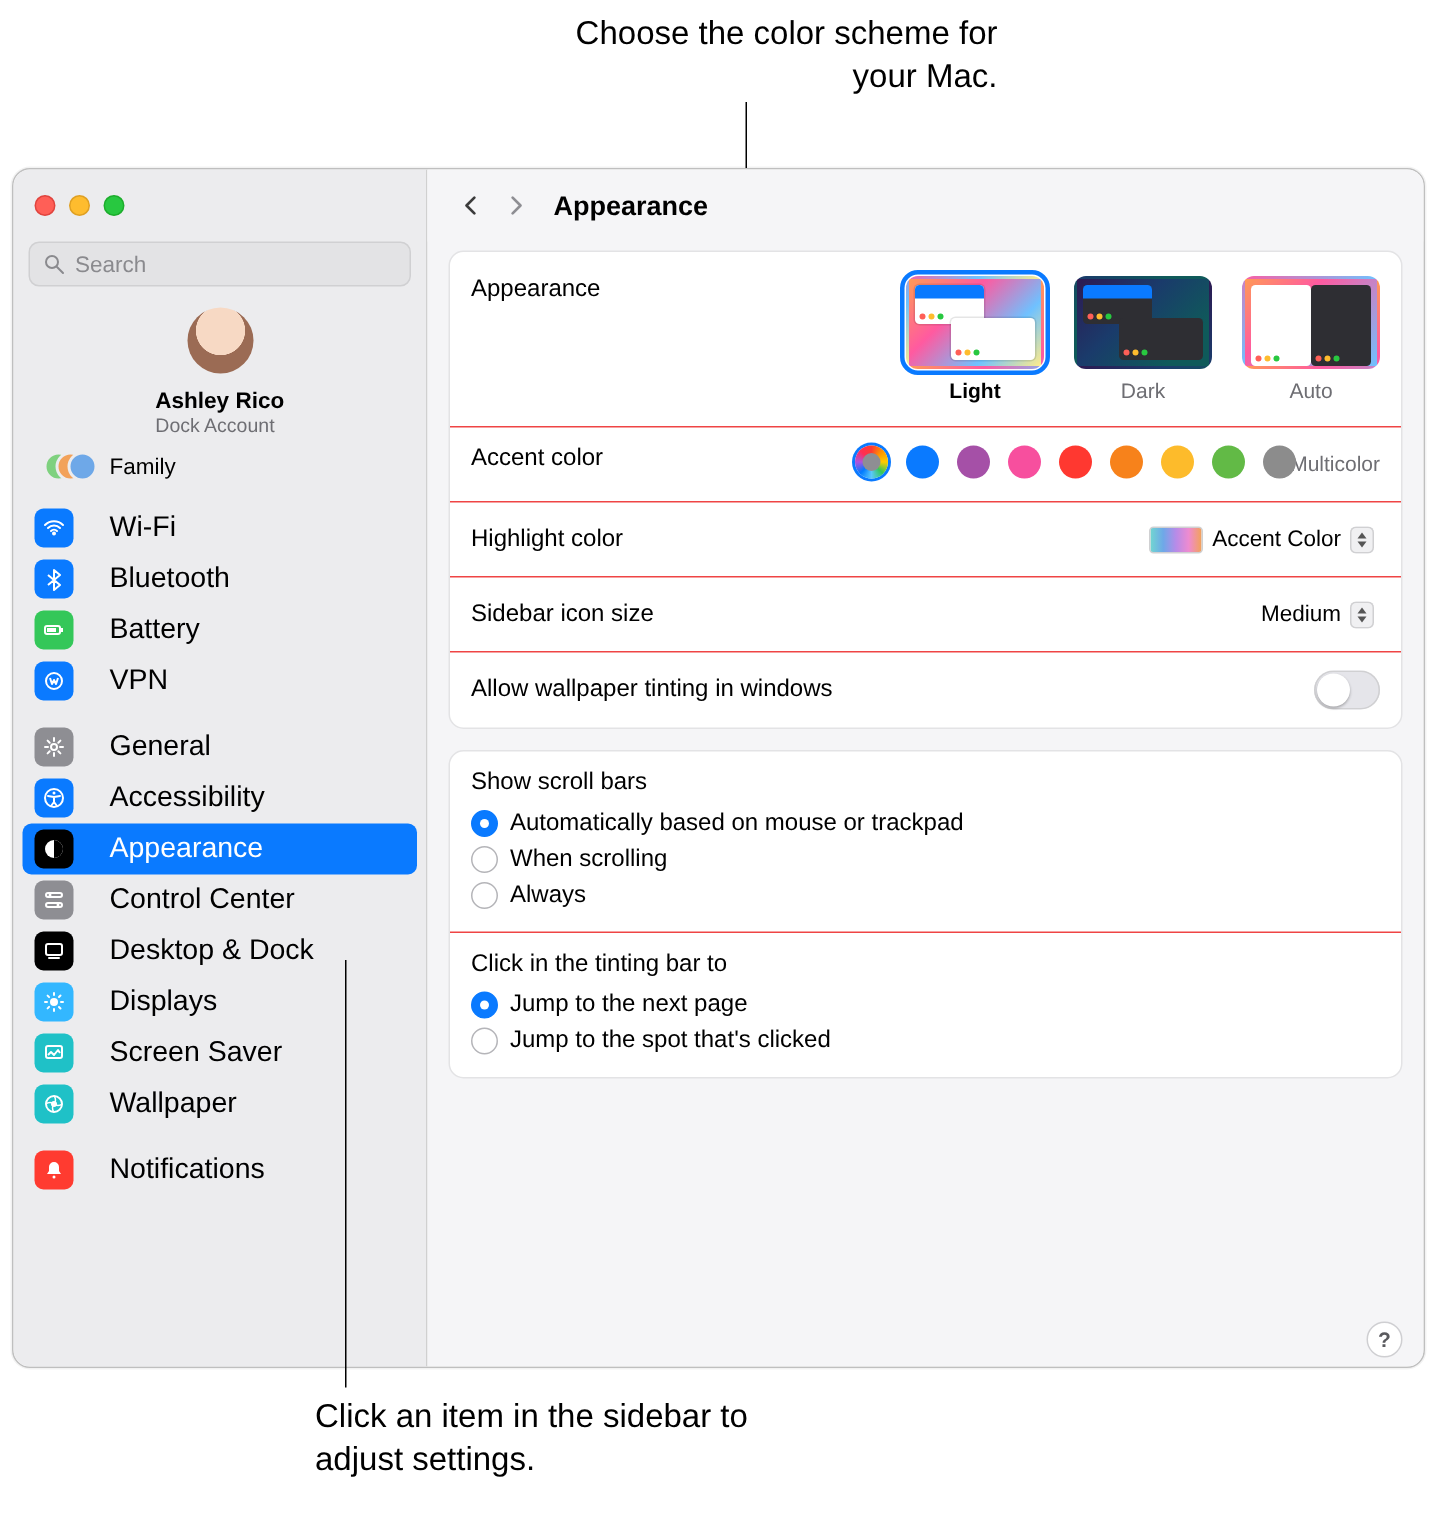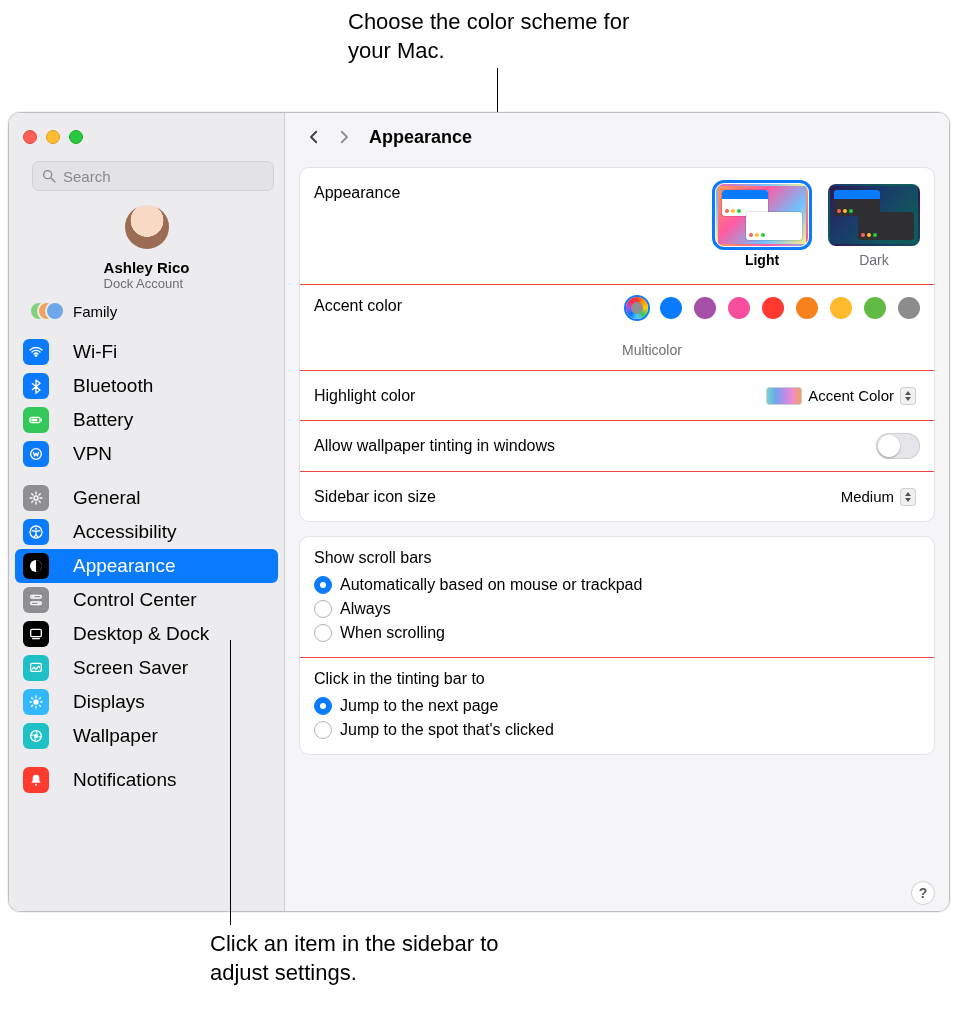--- a/index.html
+++ b/index.html
@@ -2,21 +2,21 @@
 <html><head>
 <meta charset="utf-8">
 <style>
   * { box-sizing: border-box; margin: 0; padding: 0; }
   html, body { width: 958px; height: 1024px; font-family: -apple-system, "Helvetica Neue", Helvetica, Arial, sans-serif; background: #fff; color: #000; }
 
   .canvas { position: relative; width: 958px; height: 1024px; }
 
   
   .callout { position: absolute; font-size: 22px; line-height: 1.3; color: #000; }
-  .callout-top { top: 8px; left: 348px; width: 300px; text-align: left; }
+  .callout-top { top: 8px; left: 365px; width: 300px; text-align: right; }
   .callout-line-top { position: absolute; top: 68px; left: 497px; width: 1px; height: 80px; background: #000; }
   .callout-line-top::before { content: ""; }
   .callout-line-top .tick { position:absolute; bottom:-1px; left:0; width:150px; height:1px; background:#000; }
 
   .callout-bottom { top: 930px; left: 210px; width: 330px; }
   .callout-line-bottom { position: absolute; top: 640px; left: 230px; width: 1px; height: 285px; background: #000; }
 
   
   .window {
     position: absolute;
@@ -38,21 +38,21 @@
     display: flex; flex-direction: column;
     overflow: hidden;
   }
   .titlebar { height: 48px; display:flex; align-items:center; padding-left:14px; gap:9px; }
   .traffic { width:14px; height:14px; border-radius:50%; }
   .tr-red { background:#ff5f57; border:1px solid #e0443e; }
   .tr-yellow { background:#febc2e; border:1px solid #dfa023; }
   .tr-green { background:#28c840; border:1px solid #1dad2c; }
 
   .search {
-    margin: 0 10px 8px 23px;
+    margin: 0 10px 8px 10px;
     height: 30px;
     background: #e3e3e5;
     border: 1px solid #d0d0d2;
     border-radius: 7px;
     display:flex; align-items:center; padding: 0 8px; gap:6px;
     color: #8a8a8e;
   }
   .search input {
     border:none; background:transparent; outline:none; flex:1; font-size:15px; color:#000;
   }
@@ -147,21 +147,21 @@
   .thumb-dark .mini-window.a { top:4px; left:4px; width:46px; height:26px; background:#2e2e33;}
   .thumb-dark .mini-window.a::before{content:"";position:absolute;top:0;left:0;right:0;height:9px;background:#0a7aff;border-radius:3px 3px 0 0;}
   .thumb-dark .mini-window.b { bottom:4px; right:4px; width:56px; height:28px; background:#2e2e33;}
   .thumb-auto .mini-window.a { top:4px; left:4px; width:40px; height:54px; background:#fff;}
   .thumb-auto .mini-window.b { top:4px; right:4px; width:40px; height:54px; background:#2e2e33;}
   .dots { position:absolute; bottom:3px; left:3px; display:flex; gap:2px; }
   .dots i{width:4px;height:4px;border-radius:50%;display:block;}
   .dots .r{background:#ff5f57;} .dots .y{background:#febc2e;} .dots .g{background:#28c840;}
 
   
-  .accent-col { display:flex; flex-direction:column; align-items:flex-start;gap:19px; }
+  .accent-col { display:flex; flex-direction:row; align-items:flex-start; }
   .swatches { display:flex; gap:12px; }
   .swatch { width:22px; height:22px; border-radius:50%; position:relative; cursor:default; }
   .swatch.multicolor {
     background: conic-gradient(#ff3b30,#ff9500,#ffcc00,#34c759,#5ac8fa,#007aff,#af52de,#ff2d55,#ff3b30);
     box-shadow: inset 0 0 0 5px #fff;
   }
   .swatch.multicolor::after{content:"";position:absolute;inset:5px;border-radius:50%;background:#8e8e93;}
   .swatch.selected { box-shadow: 0 0 0 2px #fff, 0 0 0 4px #0a7aff; }
   .swatch.multicolor.selected { box-shadow: 0 0 0 2px #0a7aff; }
   .accent-name { font-size:14px; color:#6e6e73; margin-top:4px; margin-left:-4px;}
@@ -407,50 +407,50 @@
                     <stop offset="100%" stop-color="#ff6fa8"></stop>
                   </radialGradient>
                 </defs>
                 <rect x="4" y="5" width="16" height="11" rx="2" fill="none" stroke="#fff" stroke-width="2"></rect>
                 <rect x="6" y="18" width="12" height="2" rx="1" fill="#fff"></rect>
               </svg>
             </div>
             <span>Desktop &amp; Dock</span>
           </div>
           <div class="side-item">
+            <div class="side-icon" style="background: rgb(51, 183, 255);">
+              <svg viewBox="0 0 24 24">
+                <defs>
+                  <radialGradient id="sg">
+                    <stop offset="0%" stop-color="#6fe3ff"></stop>
+                    <stop offset="50%" stop-color="#b07bff"></stop>
+                    <stop offset="100%" stop-color="#ff6fa8"></stop>
+                  </radialGradient>
+                </defs>
+                <circle cx="12" cy="12" r="4" fill="#fff"></circle>
+                <path d="M12 3v2M12 19v2M3 12h2M19 12h2M5.6 5.6l1.5 1.5M17 17l1.5 1.5M5.6 18.4l1.5-1.5M17 7l1.5-1.5" stroke="#fff" stroke-width="2" stroke-linecap="round"></path>
+              </svg>
+            </div>
+            <span>Displays</span>
+          </div>
+          <div class="side-item">
             <div class="side-icon" style="background: rgb(31, 193, 199);">
               <svg viewBox="0 0 24 24">
                 <defs>
                   <radialGradient id="sg">
                     <stop offset="0%" stop-color="#6fe3ff"></stop>
                     <stop offset="50%" stop-color="#b07bff"></stop>
                     <stop offset="100%" stop-color="#ff6fa8"></stop>
                   </radialGradient>
                 </defs>
                 <rect x="4" y="5" width="16" height="12" rx="2" fill="none" stroke="#fff" stroke-width="2"></rect>
                 <path d="M6 14l3-3 3 3 4-5 2 3" fill="none" stroke="#fff" stroke-width="2" stroke-linejoin="round"></path>
               </svg>
             </div>
             <span>Screen Saver</span>
-          </div>
-          <div class="side-item">
-            <div class="side-icon" style="background: rgb(51, 183, 255);">
-              <svg viewBox="0 0 24 24">
-                <defs>
-                  <radialGradient id="sg">
-                    <stop offset="0%" stop-color="#6fe3ff"></stop>
-                    <stop offset="50%" stop-color="#b07bff"></stop>
-                    <stop offset="100%" stop-color="#ff6fa8"></stop>
-                  </radialGradient>
-                </defs>
-                <circle cx="12" cy="12" r="4" fill="#fff"></circle>
-                <path d="M12 3v2M12 19v2M3 12h2M19 12h2M5.6 5.6l1.5 1.5M17 17l1.5 1.5M5.6 18.4l1.5-1.5M17 7l1.5-1.5" stroke="#fff" stroke-width="2" stroke-linecap="round"></path>
-              </svg>
-            </div>
-            <span>Displays</span>
           </div>
           <div class="side-item">
             <div class="side-icon" style="background: rgb(31, 193, 199);">
               <svg viewBox="0 0 24 24">
                 <defs>
                   <radialGradient id="sg">
                     <stop offset="0%" stop-color="#6fe3ff"></stop>
                     <stop offset="50%" stop-color="#b07bff"></stop>
                     <stop offset="100%" stop-color="#ff6fa8"></stop>
                   </radialGradient>
@@ -535,20 +535,39 @@
                     <div class="mini-window b">
                       <div class="dots">
                         <i class="r"></i>
                         <i class="y"></i>
                         <i class="g"></i>
                       </div>
                     </div>
                   </div>
                   <div class="thumb-label">Dark</div>
                 </div>
+                <div class="thumb">
+                  <div class="thumb-box thumb-auto">
+                    <div class="mini-window a">
+                      <div class="dots">
+                        <i class="r"></i>
+                        <i class="y"></i>
+                        <i class="g"></i>
+                      </div>
+                    </div>
+                    <div class="mini-window b">
+                      <div class="dots">
+                        <i class="r"></i>
+                        <i class="y"></i>
+                        <i class="g"></i>
+                      </div>
+                    </div>
+                  </div>
+                  <div class="thumb-label">Auto</div>
+                </div>
               </div>
           </div>
 
           <div class="row divider" style="align-items:flex-start;">
             <div class="row-label">Accent color</div>
             <div class="accent-col">
               <div class="swatches" id="swatches">
                   <div class="swatch multicolor selected" title="Multicolor"></div>
                   <div class="swatch" title="Blue" style="background: rgb(10, 122, 255);"></div>
                   <div class="swatch" title="Purple" style="background: rgb(165, 80, 167);"></div>
@@ -566,50 +585,50 @@
           <div class="row divider">
             <div class="row-label">Highlight color</div>
             <div class="popup">
               <div class="gradient-chip"></div>
               <span>Accent Color</span>
               <div class="stepper"></div>
             </div>
           </div>
 
           <div class="row divider">
+            <div class="row-label">Sidebar icon size</div>
+            <div class="popup">
+              <span>Medium</span>
+              <div class="stepper"></div>
+            </div>
+          </div>
+
+          <div class="row divider">
             <div class="row-label">Allow wallpaper tinting in windows</div>
             <div class="toggle">
                 <div class="knob"></div>
               </div>
-          </div>
-
-          <div class="row divider">
-            <div class="row-label">Sidebar icon size</div>
-            <div class="popup">
-              <span>Medium</span>
-              <div class="stepper"></div>
-            </div>
           </div>
         </div>
 
         <div class="panel">
           <div class="radio-section">
             <div class="radio-title">Show scroll bars</div>
             <div id="scrollbars-opts">
                 <div class="radio-row">
                   <div class="radio checked"></div>
                   <span>Automatically based on mouse or trackpad</span>
                 </div>
                 <div class="radio-row">
                   <div class="radio"></div>
-                  <span>Always</span>
+                  <span>When scrolling</span>
                 </div>
                 <div class="radio-row">
                   <div class="radio"></div>
-                  <span>When scrolling</span>
+                  <span>Always</span>
                 </div>
               </div>
           </div>
           <div class="radio-section divider">
             <div class="radio-title">Click in the tinting bar to</div>
             <div id="scrollclick-opts">
                 <div class="radio-row">
                   <div class="radio checked"></div>
                   <span>Jump to the next page</span>
                 </div>

